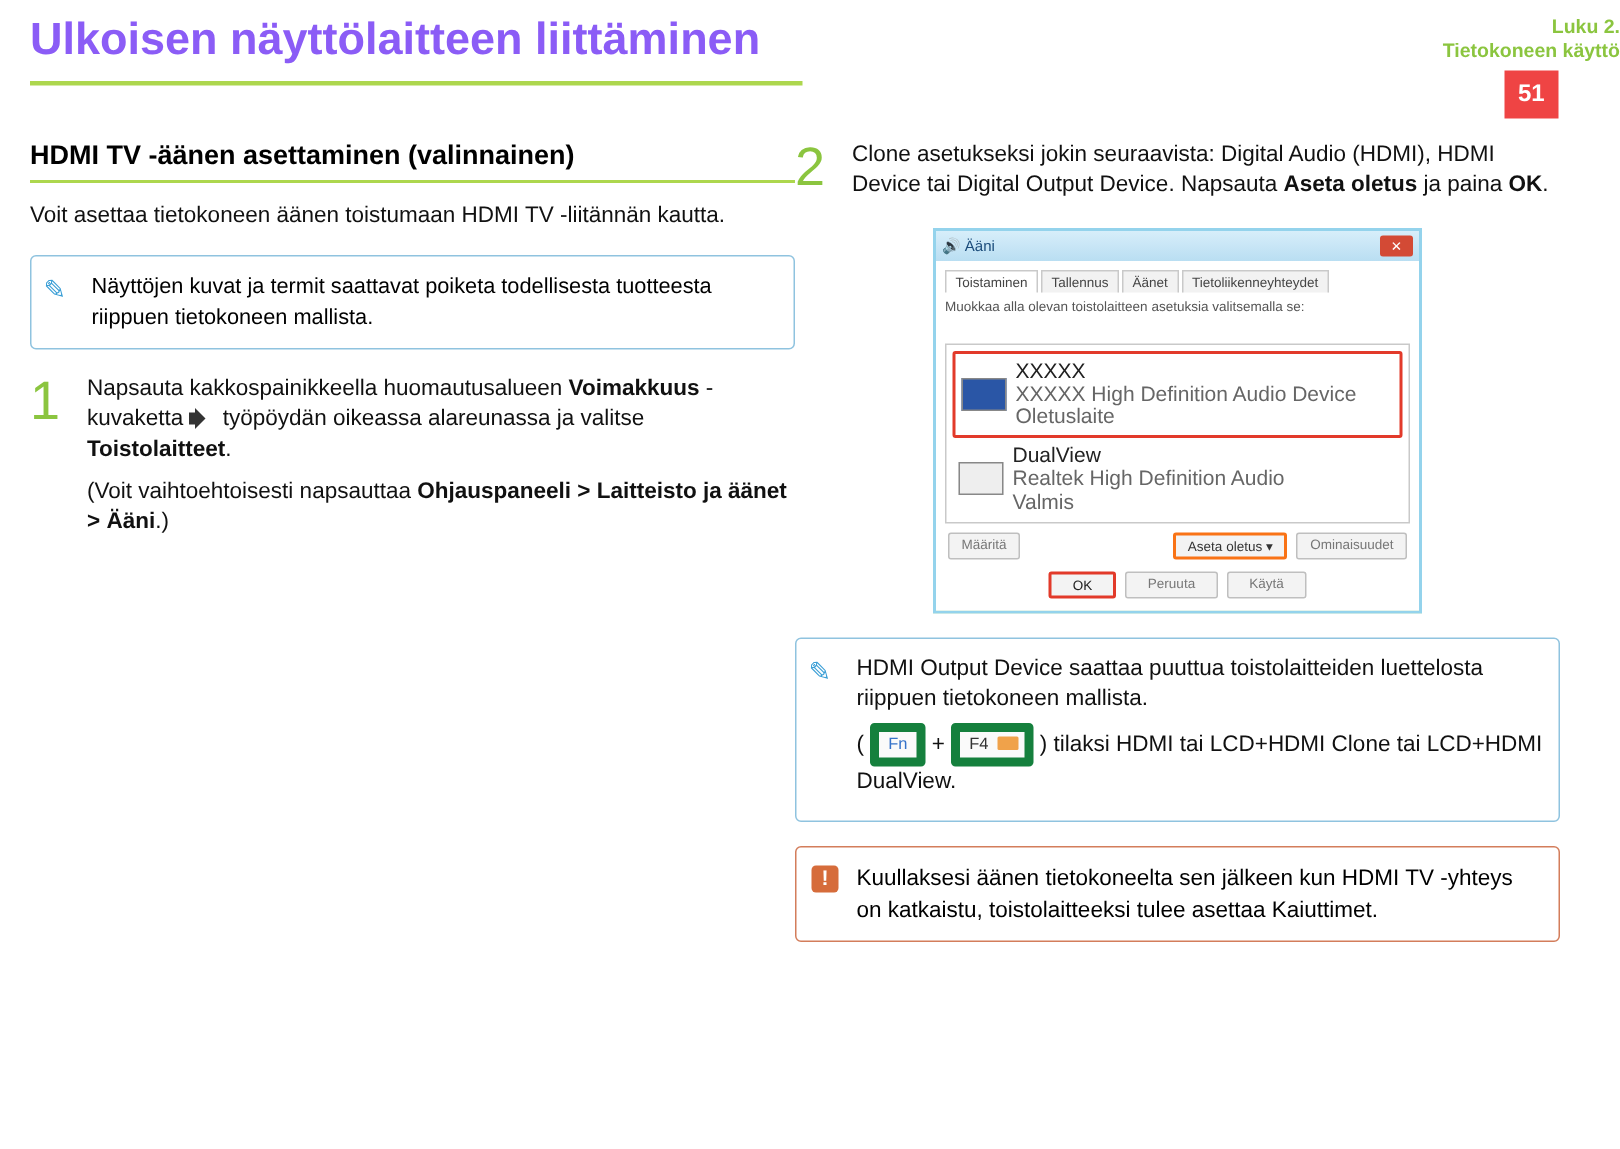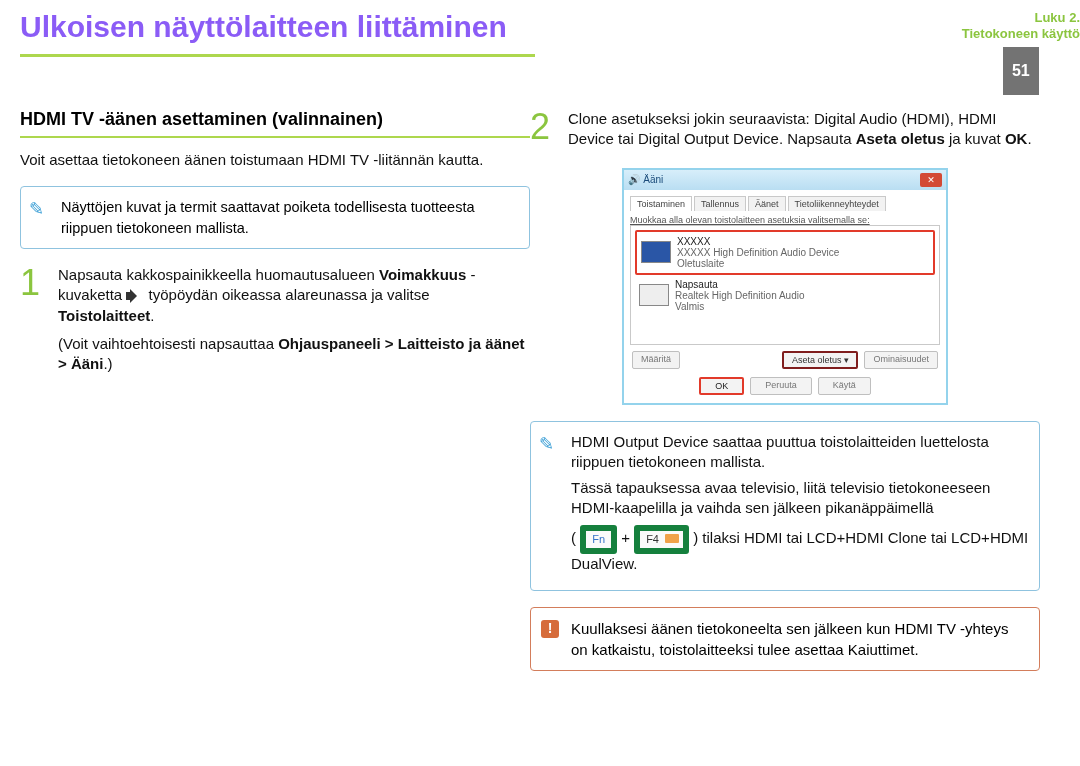--- a/index.html
+++ b/index.html
@@ -32,24 +32,24 @@
     flex-direction: column;
   }
   .meta-text {
     text-align: right;
     color: #8bc53f;
     font-size: 13px;
     font-weight: 700;
     line-height: 1.2;
   }
   .page-num {
-    background: #737373;
+    background: #ef4444;
     color: #fff;
     width: 36px;
-    height: 48px;
+    height: 32px;
     display: flex;
     align-items: center;
     justify-content: center;
     font-size: 16px;
     font-weight: 700;
   }
   .columns {
     display: flex;
     padding: 14px 20px 10px 20px;
   }
@@ -147,35 +147,35 @@
     color:#1a4b7a;
   }
   .shot-close{
     width:22px; height:14px; background:#d34a35; border-radius:2px;
     display:flex;align-items:center;justify-content:center;color:#fff;font-size:9px;
   }
   .shot-body { background:#fff; padding: 6px 6px 8px 6px; }
   .tabs { display:flex; gap:2px; margin-bottom:4px; }
   .tab { border:1px solid #c9c9c9; border-bottom:none; padding:2px 6px; font-size:9px; background:#f2f2f2; color:#444;text-align:right;}
   .tab.active { background:#fff; }
-  .shot-desc { font-size:9px; color:#555; margin-bottom:0;text-decoration:underline;}
+  .shot-desc { font-size:9px; color:#555; margin-bottom:20px;}
   .device-list { border:1px solid #c9c9c9; height:120px; padding:4px; }
   .device {
     display:flex; gap:6px; align-items:center; padding:4px;
   }
   .device.redbox { border:2px solid #e23a2a; border-radius:2px; }
   .dev-icon {
     width:30px; height:22px; background:#2a56a6; border:1px solid #888; position:relative;
   }
   .dev-icon.spk { background:#eee; }
-  .dev-text { font-size:10px; line-height:1.1; color:#666;}
+  .dev-text { font-size:14px; line-height:1.1; color:#666;}
   .dev-text .dname{ color:#222; }
   .shot-btns { display:flex; justify-content:space-between; margin-top:6px; padding:0 2px;}
   .sbtn { border:1px solid #bfbfbf; background:#f3f3f3; font-size:9px; padding:2px 8px; color:#777; border-radius:2px;}
-  .sbtn.red { border:2px solid #7f1d1d; color:#333;}
+  .sbtn.red { border:2px solid #f97316; color:#333;}
   .shot-footer { display:flex; justify-content:center; gap:6px; margin-top:8px;}
   .shot-footer .sbtn { padding:2px 14px; }
   .shot-footer .sbtn.ok { border:2px solid #e23a2a; color:#222; }
 </style>
 </head>
 <body>
 
 <div class="header">
   <div class="title">Ulkoisen näyttölaitteen liittäminen</div>
   <div class="page-meta">
@@ -209,21 +209,21 @@
         </p>
       </div>
     </div>
   </div>
 
   <div class="col">
     <div class="step">
       <div class="step-num">2</div>
       <div class="step-body">
         <p>
-          <span>Clone asetukseksi jokin seuraavista: Digital Audio (HDMI), HDMI Device tai Digital Output Device. Napsauta </span><b>Aseta oletus</b><span> ja kuvat </span><b>OK</b><span>.</span>
+          <span>Clone asetukseksi jokin seuraavista: Digital Audio (HDMI), HDMI Device tai Digital Output Device. Napsauta </span><b>Aseta oletus</b><span> ja paina </span><b>OK</b><span>.</span>
         </p>
       </div>
     </div>
 
     <div class="shot">
       <div class="shot-title">
         <span>🔊 <span>Ääni</span></span>
         <span class="shot-close">✕</span>
       </div>
       <div class="shot-body">
@@ -239,21 +239,21 @@
             <div class="dev-icon"></div>
             <div class="dev-text">
               <div class="dname">XXXXX</div>
               <div>XXXXX High Definition Audio Device</div>
               <div>Oletuslaite</div>
             </div>
           </div>
           <div class="device">
             <div class="dev-icon spk"></div>
             <div class="dev-text">
-              <div class="dname">Napsauta</div>
+              <div class="dname">DualView</div>
               <div>Realtek High Definition Audio</div>
               <div>Valmis</div>
             </div>
           </div>
         </div>
         <div class="shot-btns">
           <span class="sbtn">Määritä</span>
           <span style="display:flex;gap:6px;">
             <span class="sbtn red"><span>Aseta oletus</span> ▾</span>
             <span class="sbtn">Ominaisuudet</span>
@@ -263,21 +263,20 @@
           <span class="sbtn ok">OK</span>
           <span class="sbtn">Peruuta</span>
           <span class="sbtn">Käytä</span>
         </div>
       </div>
     </div>
 
     <div class="note">
       <span class="note-icon">✎</span>
       <p>HDMI Output Device saattaa puuttua toistolaitteiden luettelosta riippuen tietokoneen mallista.</p>
-      <p>Tässä tapauksessa avaa televisio, liitä televisio tietokoneeseen HDMI-kaapelilla ja vaihda sen jälkeen pikanäppäimellä</p>
       <p>
         <span>(</span>
         <span class="key fn">Fn</span>
         <span> + </span>
         <span class="key f4">F4</span>
         <span>) tilaksi HDMI tai LCD+HDMI Clone tai LCD+HDMI DualView.</span>
       </p>
     </div>
 
     <div class="alert">

